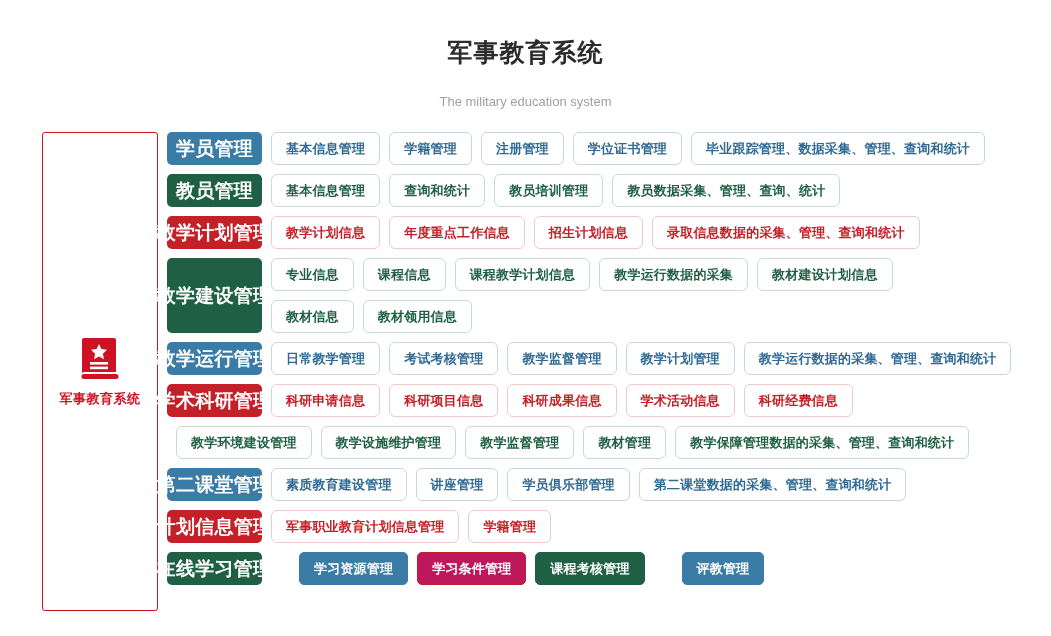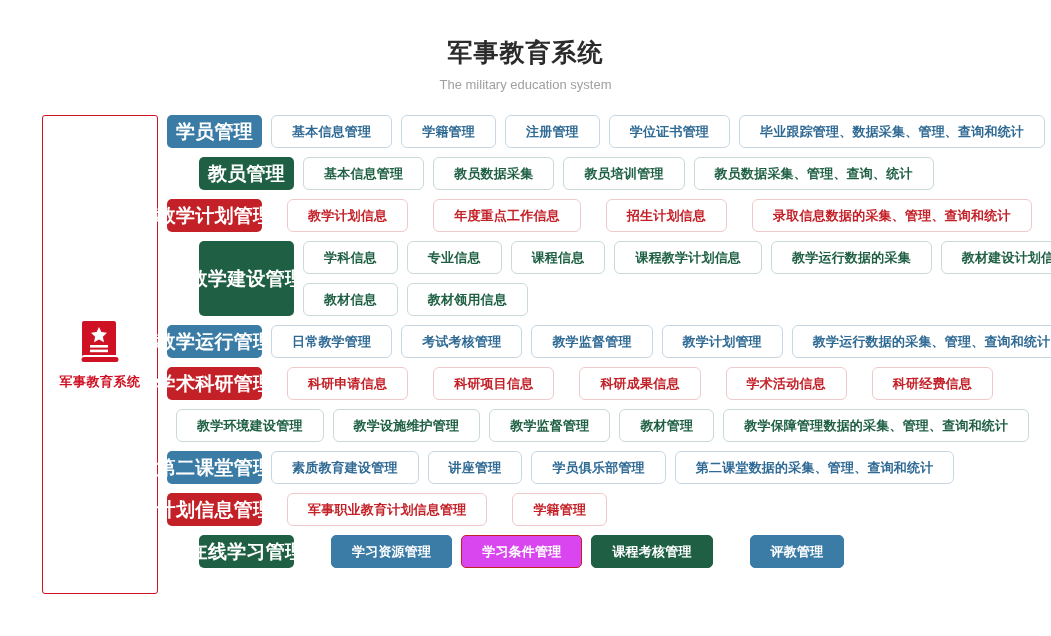--- a/index.html
+++ b/index.html
@@ -22,21 +22,21 @@
   .header-title {
     font-size: 25px;
     font-weight: bold;
     color: #2b2b2b;
     letter-spacing: 1px;
     line-height: 32px;
   }
   .header-subtitle {
     font-size: 13px;
     color: #a0a0a0;
-    margin-top: 9px;
+    margin-top: 26px;
     line-height: 16px;
     font-weight: normal;
   }
 
   
   .layout {
     display: flex;
     align-items: flex-start;
     padding-left: 42px;
     padding-top: 22px;
@@ -89,59 +89,59 @@
     color: #ffffff;
     font-size: 19px;
     font-weight: bold;
     display: flex;
     align-items: center;
     justify-content: center;
     letter-spacing: 0.3px;
     white-space: nowrap;
   }
   .cat.blue  { background: #3a7ca5; }
-  .cat.green { background: #1f6045; margin-left: 32px; }
+  .cat.green { background: #1f6045; }
   .cat.red   { background: #c32027; }
 
   .sub-wrap {
     margin-left: 9px;
     display: flex;
     flex-direction: column;
     gap: 9px;
     flex: 1 1 auto;
   }
   .sub-line {
     display: flex;
     gap: 9px;
     flex-wrap: nowrap;
   }
 
   .btn {
     min-height: 33px;
     box-sizing: border-box;
-    padding: 0 20px;
+    padding: 0 14px;
     border-radius: 6px;
     background: #ffffff;
     border: 1px solid #c6d7e3;
     display: flex;
     align-items: center;
     justify-content: center;
     font-size: 13px;
     font-weight: bold;
     white-space: nowrap;
     letter-spacing: 0.2px;
   }
   .btn.blue  { color: #2f6a95; border-color: #c6d7e3; }
   .btn.green { color: #1f6045; border-color: #c9dbd2; }
-  .btn.red   { color: #c32027; border-color: #f0c9ca; margin-left: 16px; }
+  .btn.red   { color: #c32027; border-color: #f0c9ca; }
 
   
   .btn.fill-blue  { background: #3a7ca5; color: #ffffff; border-color: #3a7ca5; border-radius: 5px; margin-left: 28px; }
   .btn.fill-green { background: #1f6045; color: #ffffff; border-color: #1f6045; border-radius: 5px; text-align: right; }
-  .btn.fill-red   { background: #d946ef; color: #ffffff; border-color: #c32027; border-radius: 5px; }
+  .btn.fill-red   { background: #be185d; color: #ffffff; border-color: #c32027; border-radius: 5px; }
 
   
   .row.tall .cat { min-height: 75px; }
 </style>
 </head>
 <body>
 
 <div class="header">
   <div class="header-title">军事教育系统</div>
   <div class="header-subtitle">The military education system</div>
@@ -173,42 +173,41 @@
             <div class="btn blue">学位证书管理</div>
             <div class="btn blue">毕业跟踪管理、数据采集、管理、查询和统计</div>
           </div>
         </div>
       </div>
       <div class="row">
         <div class="cat green">教员管理</div>
         <div class="sub-wrap">
           <div class="sub-line">
             <div class="btn green">基本信息管理</div>
-            <div class="btn green">教员数据采集</div>
+            <div class="btn green">查询和统计</div>
             <div class="btn green">教员培训管理</div>
             <div class="btn green">教员数据采集、管理、查询、统计</div>
           </div>
         </div>
       </div>
       <div class="row">
         <div class="cat red">教学计划管理</div>
         <div class="sub-wrap">
           <div class="sub-line">
             <div class="btn red">教学计划信息</div>
             <div class="btn red">年度重点工作信息</div>
             <div class="btn red">招生计划信息</div>
             <div class="btn red">录取信息数据的采集、管理、查询和统计</div>
           </div>
         </div>
       </div>
       <div class="row tall">
         <div class="cat green">教学建设管理</div>
         <div class="sub-wrap">
           <div class="sub-line">
-            <div class="btn green">学科信息</div>
             <div class="btn green">专业信息</div>
             <div class="btn green">课程信息</div>
             <div class="btn green">课程教学计划信息</div>
             <div class="btn green">教学运行数据的采集</div>
             <div class="btn green">教材建设计划信息</div>
           </div>
           <div class="sub-line">
             <div class="btn green">教材信息</div>
             <div class="btn green">教材领用信息</div>
           </div>

